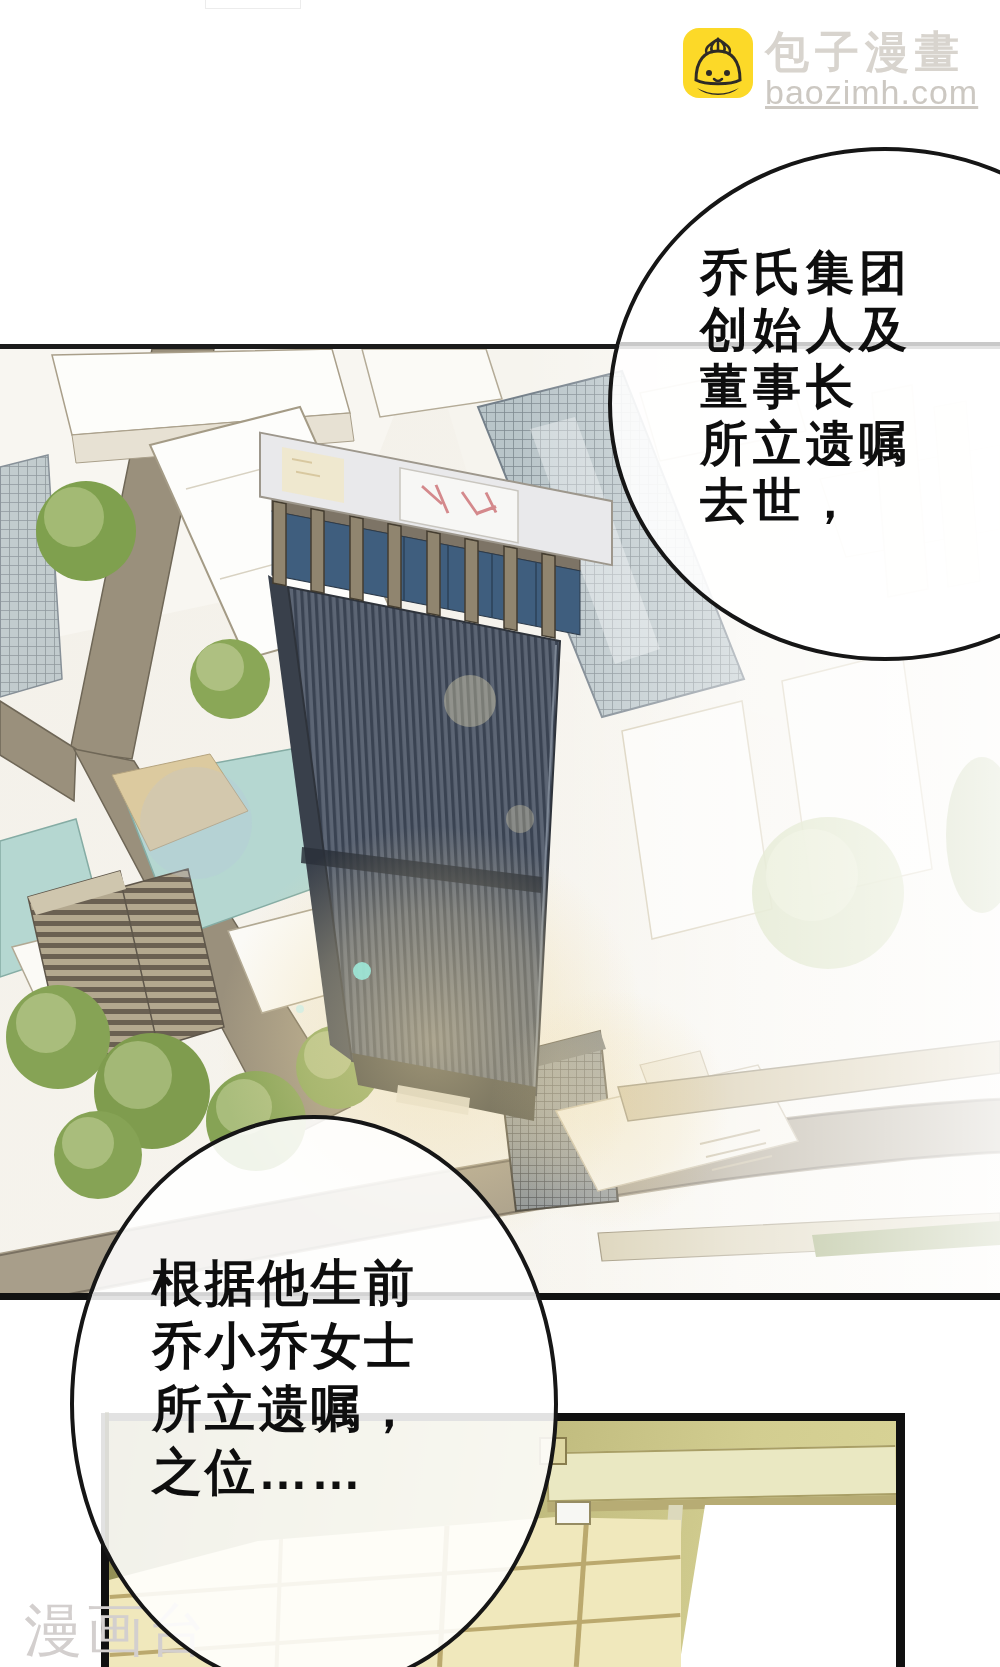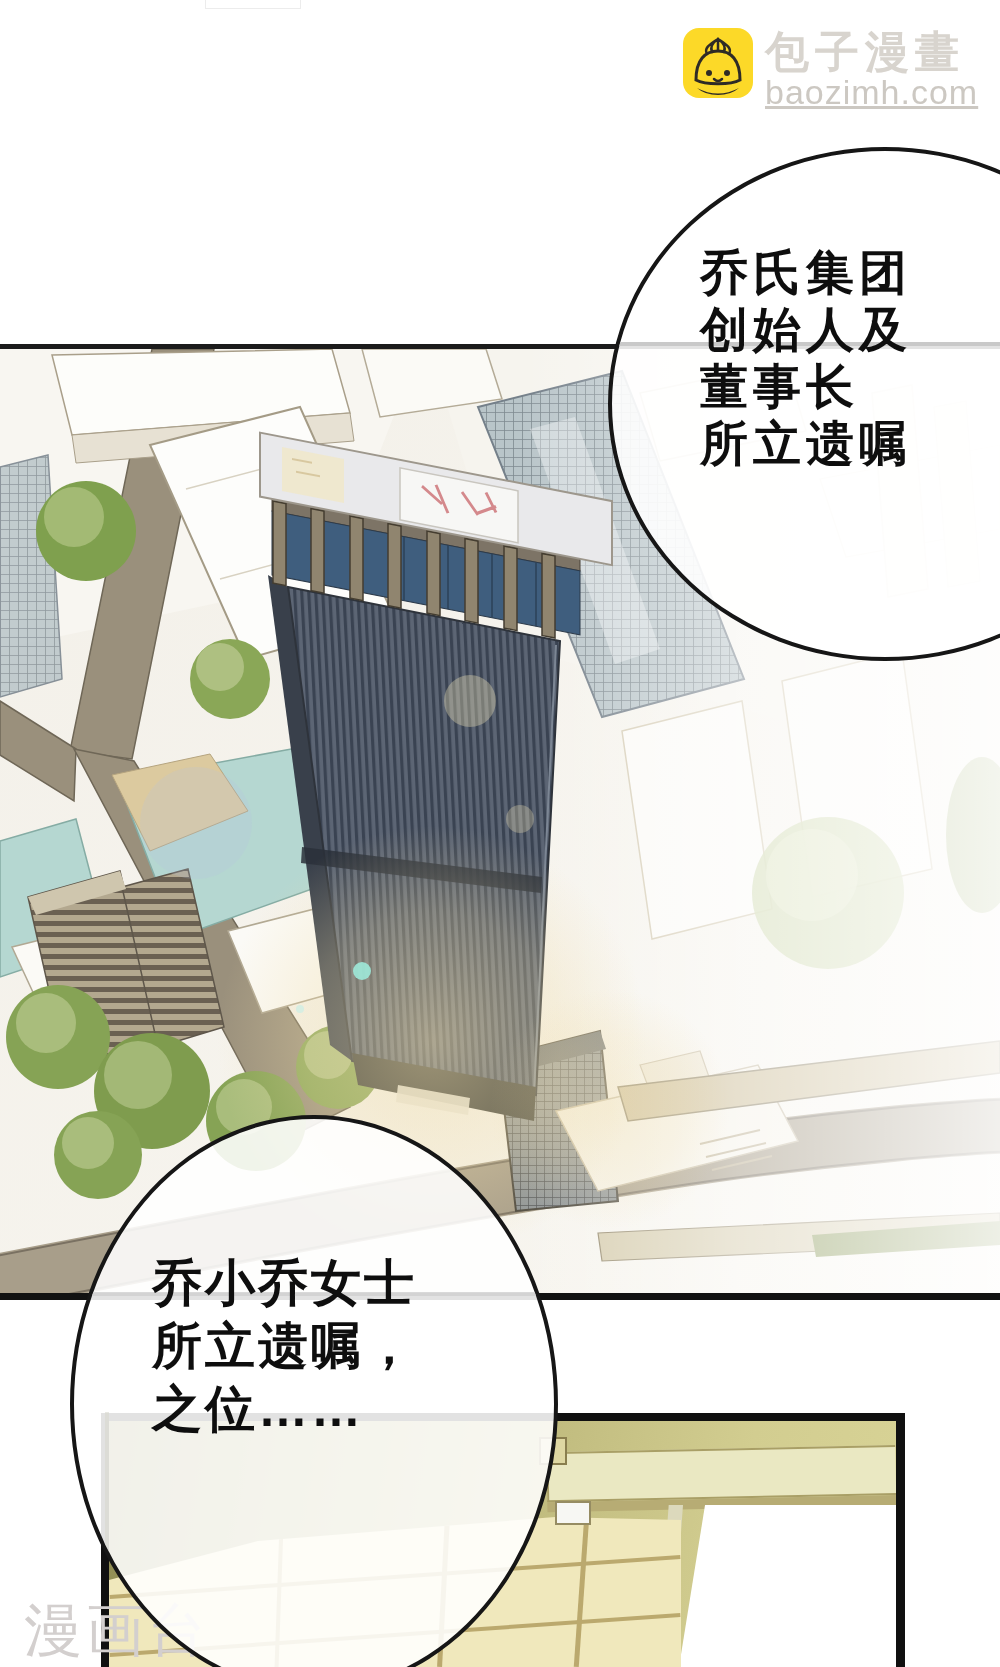--- a/index.html
+++ b/index.html
@@ -259,21 +259,23 @@
   </div>
   <div class="bubble bubble-1">
     <div class="b1-line"></div>
   </div>
 
   <div class="bubble-text bt-1">
     <span>乔氏集团</span>
     <span>创始人及</span>
     <span>董事长</span>
     <span>所立遗嘱</span>
+    <span>去世，</span>
   </div>
 
   <div class="bubble-text bt-2">
+    <span>根据他生前</span>
     <span>乔小乔女士</span>
     <span>所立遗嘱，</span>
     <span>之位……</span>
   </div>
 
 </div>
 
 </body></html>

